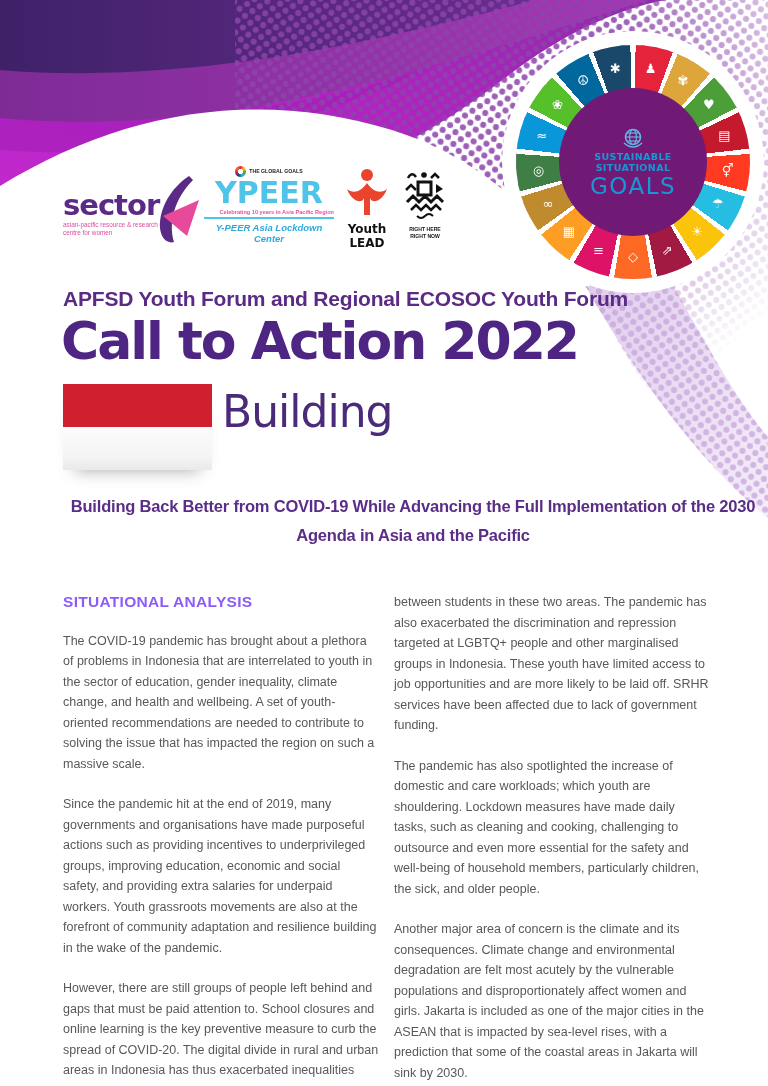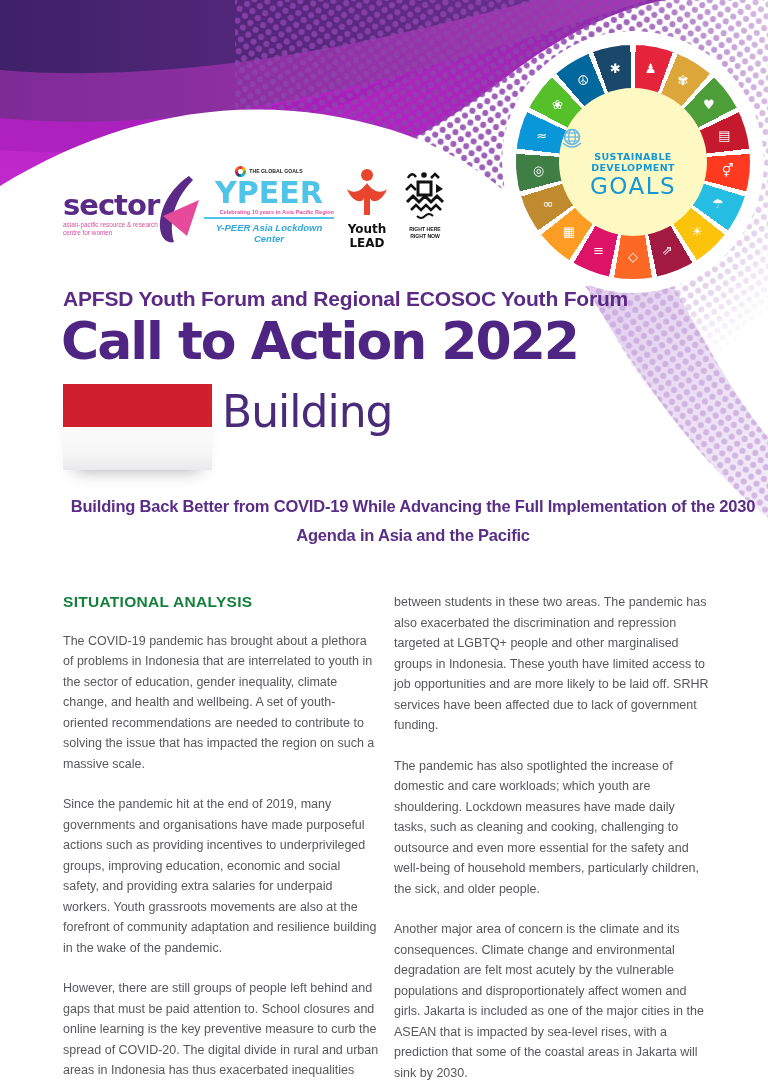--- a/index.html
+++ b/index.html
@@ -6,22 +6,22 @@
   .page{position:relative;width:768px;height:1086px;background:#fff;overflow:hidden;
         font-family:"Liberation Sans",sans-serif;margin:0 auto;}
   .header-art{position:absolute;top:0;left:0;}
 
   
   .sdg-wheel{position:absolute;left:516px;top:45px;width:234px;height:234px;border-radius:50%;
              box-shadow:0 0 0 14px #fff;}
   .sdg-ring{position:absolute;inset:0;border-radius:50%;}
   .sdg-icon{position:absolute;width:20px;height:20px;margin:-10px 0 0 -10px;color:#fff;
             font-size:13px;line-height:20px;text-align:center;font-family:"DejaVu Sans",sans-serif;}
-  .sdg-center{position:absolute;inset:43px;background:#fef9c3;border-radius:50%;display:flex;
-              flex-direction:column;justify-content:center;text-align:center;}
+  .sdg-center{position:absolute;inset:43px;background:#701a75;border-radius:50%;display:flex;
+              flex-direction:column;align-items:center;justify-content:center;text-align:center;}
   .sdg-c-small{font-family:"DejaVu Sans",sans-serif;font-weight:bold;font-size:9.5px;line-height:10.5px;
                color:#1598D6;letter-spacing:.4px;}
   .sdg-c-big{font-family:"DejaVu Sans",sans-serif;font-weight:normal;font-size:23px;line-height:24px;
              color:#1598D6;letter-spacing:1.5px;margin-top:1px;}
 
   
   .logo{position:absolute;}
   .logo-arrow{left:63px;top:192px;width:140px;}
   .arrow-word{font-family:"DejaVu Sans",sans-serif;font-weight:bold;font-size:29px;line-height:26px;
               color:#5B2A86;letter-spacing:-1px;}
@@ -58,21 +58,21 @@
   .flag-white{height:43px;background:linear-gradient(180deg,#FCFCFC 0%,#F4F4F5 70%,#E9E9EB 100%);}
   .country{position:absolute;left:222px;top:386px;font-family:"DejaVu Sans",sans-serif;
            font-size:44px;color:#4A2B7A;letter-spacing:-1px;}
   .subtitle{position:absolute;left:63px;top:492px;width:700px;font-weight:bold;font-size:16.5px;
             line-height:29px;color:#5A2D87;letter-spacing:-.2px;text-align:center;}
 
   
   .col{position:absolute;top:592px;width:316px;color:#57585B;font-size:12.5px;line-height:20.5px;}
   .col-left{left:63px;}
   .col-right{left:394px;}
-  .section-heading{font-weight:bold;font-size:15.5px;letter-spacing:.3px;color:#15803d;margin:0 0 18px 0;}
+  .section-heading{font-weight:bold;font-size:15.5px;letter-spacing:.3px;color:#8b5cf6;margin:0 0 18px 0;}
   .col p{margin:0 0 20px 0;}
 </style>
 </head>
 <body>
 
 <div class="page">
 
   <svg class="header-art" width="768" height="560" viewBox="0 0 768 560" aria-hidden="true">
     <defs>
       <linearGradient id="gDark" x1="0" y1="0" x2="1" y2="0">
@@ -147,21 +147,21 @@
     <div class="sdg-center">
       <svg width="26" height="26" viewBox="0 0 26 26">
         <circle cx="13" cy="11" r="7.5" fill="none" stroke="#64B5E5" stroke-width="1.6"></circle>
         <line x1="5.5" y1="11" x2="20.5" y2="11" stroke="#64B5E5" stroke-width="1.2"></line>
         <line x1="7" y1="7" x2="19" y2="7" stroke="#64B5E5" stroke-width="1.2"></line>
         <line x1="7" y1="15" x2="19" y2="15" stroke="#64B5E5" stroke-width="1.2"></line>
         <ellipse cx="13" cy="11" rx="3.4" ry="7.5" fill="none" stroke="#64B5E5" stroke-width="1.2"></ellipse>
         <path d="M4,17 q9,8 18,0" fill="none" stroke="#64B5E5" stroke-width="1.6"></path>
       </svg>
       <div class="sdg-c-small">SUSTAINABLE</div>
-      <div class="sdg-c-small">DEVELOPMENT</div>
+      <div class="sdg-c-small">SITUATIONAL</div>
       <div class="sdg-c-big">GOALS</div>
     </div>
   </div>
 
   <div class="logo logo-arrow">
     <div class="arrow-word">sector</div>
     <div class="arrow-tag">asian-pacific resource &amp; research centre for women</div>
     <svg class="arrow-glyph" width="52" height="70" viewBox="0 0 52 70">
       <path d="M36,0 C18,12 6,32 7,52 C8,62 14,68 21,66 C15,46 22,22 40,4 Z" fill="#5B2A86"></path>
       <path d="M10,40 L46,24 L34,60 Z" fill="#E84A9B"></path>

